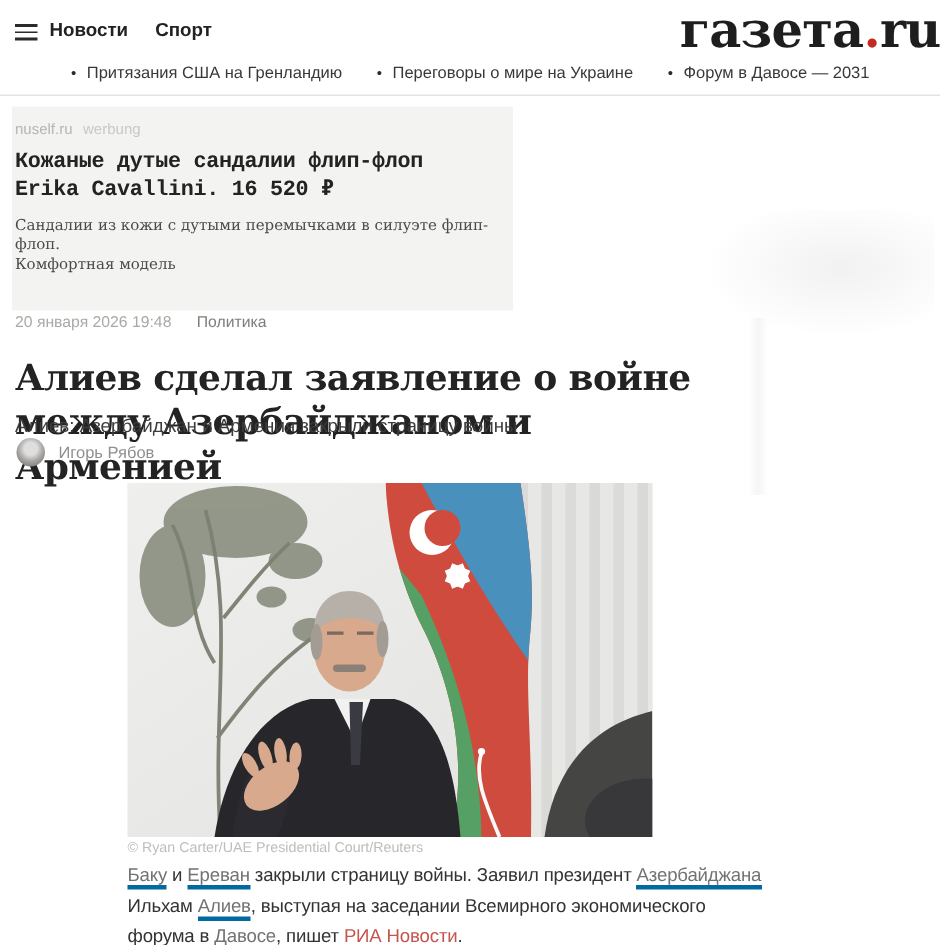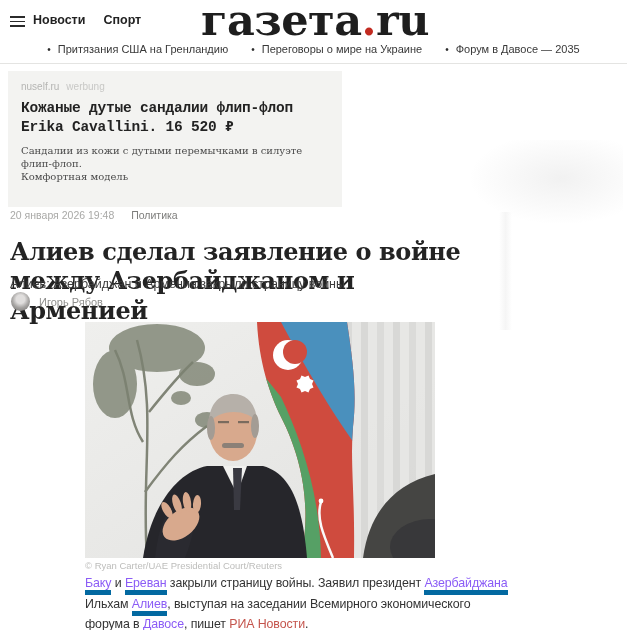--- a/index.html
+++ b/index.html
@@ -4,32 +4,32 @@
 <style>
   html,body{margin:0;padding:0;background:#fff;}
   .page{position:relative;width:627px;height:630px;background:#fff;overflow:hidden;
         font-family:"Liberation Sans",sans-serif;color:#333;}
 
   
   .burger{position:absolute;left:10px;top:16px;width:15px;height:11px;cursor:pointer;}
   .burger i{display:block;height:1.6px;background:#2b2b2b;margin-bottom:3px;}
   .hnav{position:absolute;left:33px;top:13px;display:flex;gap:18px;}
   .hnav a{font-size:12.5px;font-weight:bold;color:#222;text-decoration:none;cursor:pointer;}
-  .logo{position:absolute;top:0px;left:3px;right:0;text-align:center;
-        font-family:"DejaVu Serif",serif;font-weight:700;font-size:43px;line-height:40px;
+  .logo{position:absolute;top:0px;left:3px;right:0;text-align:right;
+        font-family:"DejaVu Serif",serif;font-weight:700;font-size:33px;line-height:40px;
         color:#1e1e1e;letter-spacing:-0.5px;cursor:pointer;}
   .logo .dot{color:#c22b21;}
   .topics{position:absolute;top:43px;left:0;right:0;text-align:center;font-size:11px;color:#383838;}
   .topic{margin:0 10px;text-decoration:none;color:#383838;cursor:pointer;white-space:nowrap;}
   .topic .blt{color:#2b2b2b;margin-right:7px;font-size:10px;}
   .divider{position:absolute;top:63px;left:0;width:627px;height:1px;background:#e4e4e2;}
 
   
   .ad{position:absolute;left:8px;top:71px;width:334px;height:136px;background:#f3f3f1;
-      box-sizing:border-box;padding:10px 13px;cursor:pointer;}
+      box-sizing:border-box;padding:10px 2px;cursor:pointer;}
   .ad-meta{font-size:10px;color:#b5b5b3;}
   .ad-meta .tag{color:#c8c8c6;margin-left:7px;}
   .ad-title{margin-top:7px;width:302px;font-family:Liberation Mono, monospace;font-weight:700;
             font-size:14.5px;line-height:1.28;color:#232323;letter-spacing:-0.2px;}
   .ad-desc{margin-top:8px;font-family:"DejaVu Serif",serif;font-size:10px;line-height:1.32;color:#4a4a4a;}
 
   
   .ghost-a{position:absolute;left:468px;top:140px;width:155px;height:85px;
            background:radial-gradient(ellipse at 60% 45%, rgba(120,120,120,0.10), rgba(120,120,120,0) 70%);}
   .ghost-b{position:absolute;left:499px;top:212px;width:13px;height:118px;
@@ -48,21 +48,21 @@
   .author-name{font-size:11px;color:#8f8f8d;}
 
   
   .photo{position:absolute;left:85px;top:322px;width:350px;height:236px;overflow:hidden;background:#ebebe9;}
   .credit{position:absolute;left:85px;top:560px;font-size:9.5px;color:#bdbdbb;}
 
   
   .bodytext{position:absolute;left:85px;top:573px;width:380px;font-size:12.4px;
             line-height:1.66;color:#333;letter-spacing:-0.1px;}
   .bodytext .bl{white-space:nowrap;}
-  .blk{color:#8b5cf6;border-bottom:5px solid #0369a1;cursor:pointer;}
+  .blk{color:#737373;border-bottom:3px solid #0369a1;cursor:pointer;}
   .bacc{color:#c4544c;border-bottom:1px solid #e5b3ae;cursor:pointer;}
 </style>
 </head>
 <body>
 
 <div class="page">
 
   <div class="burger">
       <i></i>
       <i></i>
@@ -70,21 +70,21 @@
     </div>
   <nav class="hnav">
     <a>Новости</a>
     <a>Спорт</a>
   </nav>
   <div class="logo"><span>газета</span><span class="dot">.</span><span>ru</span></div>
 
   <div class="topics">
     <a class="topic"><span class="blt">•</span><span>Притязания США на Гренландию</span></a>
     <a class="topic"><span class="blt">•</span><span>Переговоры о мире на Украине</span></a>
-    <a class="topic"><span class="blt">•</span><span>Форум в Давосе — 2035</span></a>
+    <a class="topic"><span class="blt">•</span><span>Форум в Давосе — 2031</span></a>
   </div>
   <div class="divider"></div>
 
   <div class="ad">
     <div class="ad-meta">
       <span>nuself.ru</span><span class="tag">werbung</span>
     </div>
     <div class="ad-title">Кожаные дутые сандалии флип-флоп Erika Cavallini. 16 520 ₽</div>
     <div class="ad-desc">
       <div>Сандалии из кожи с дутыми перемычками в силуэте флип-флоп.</div>

